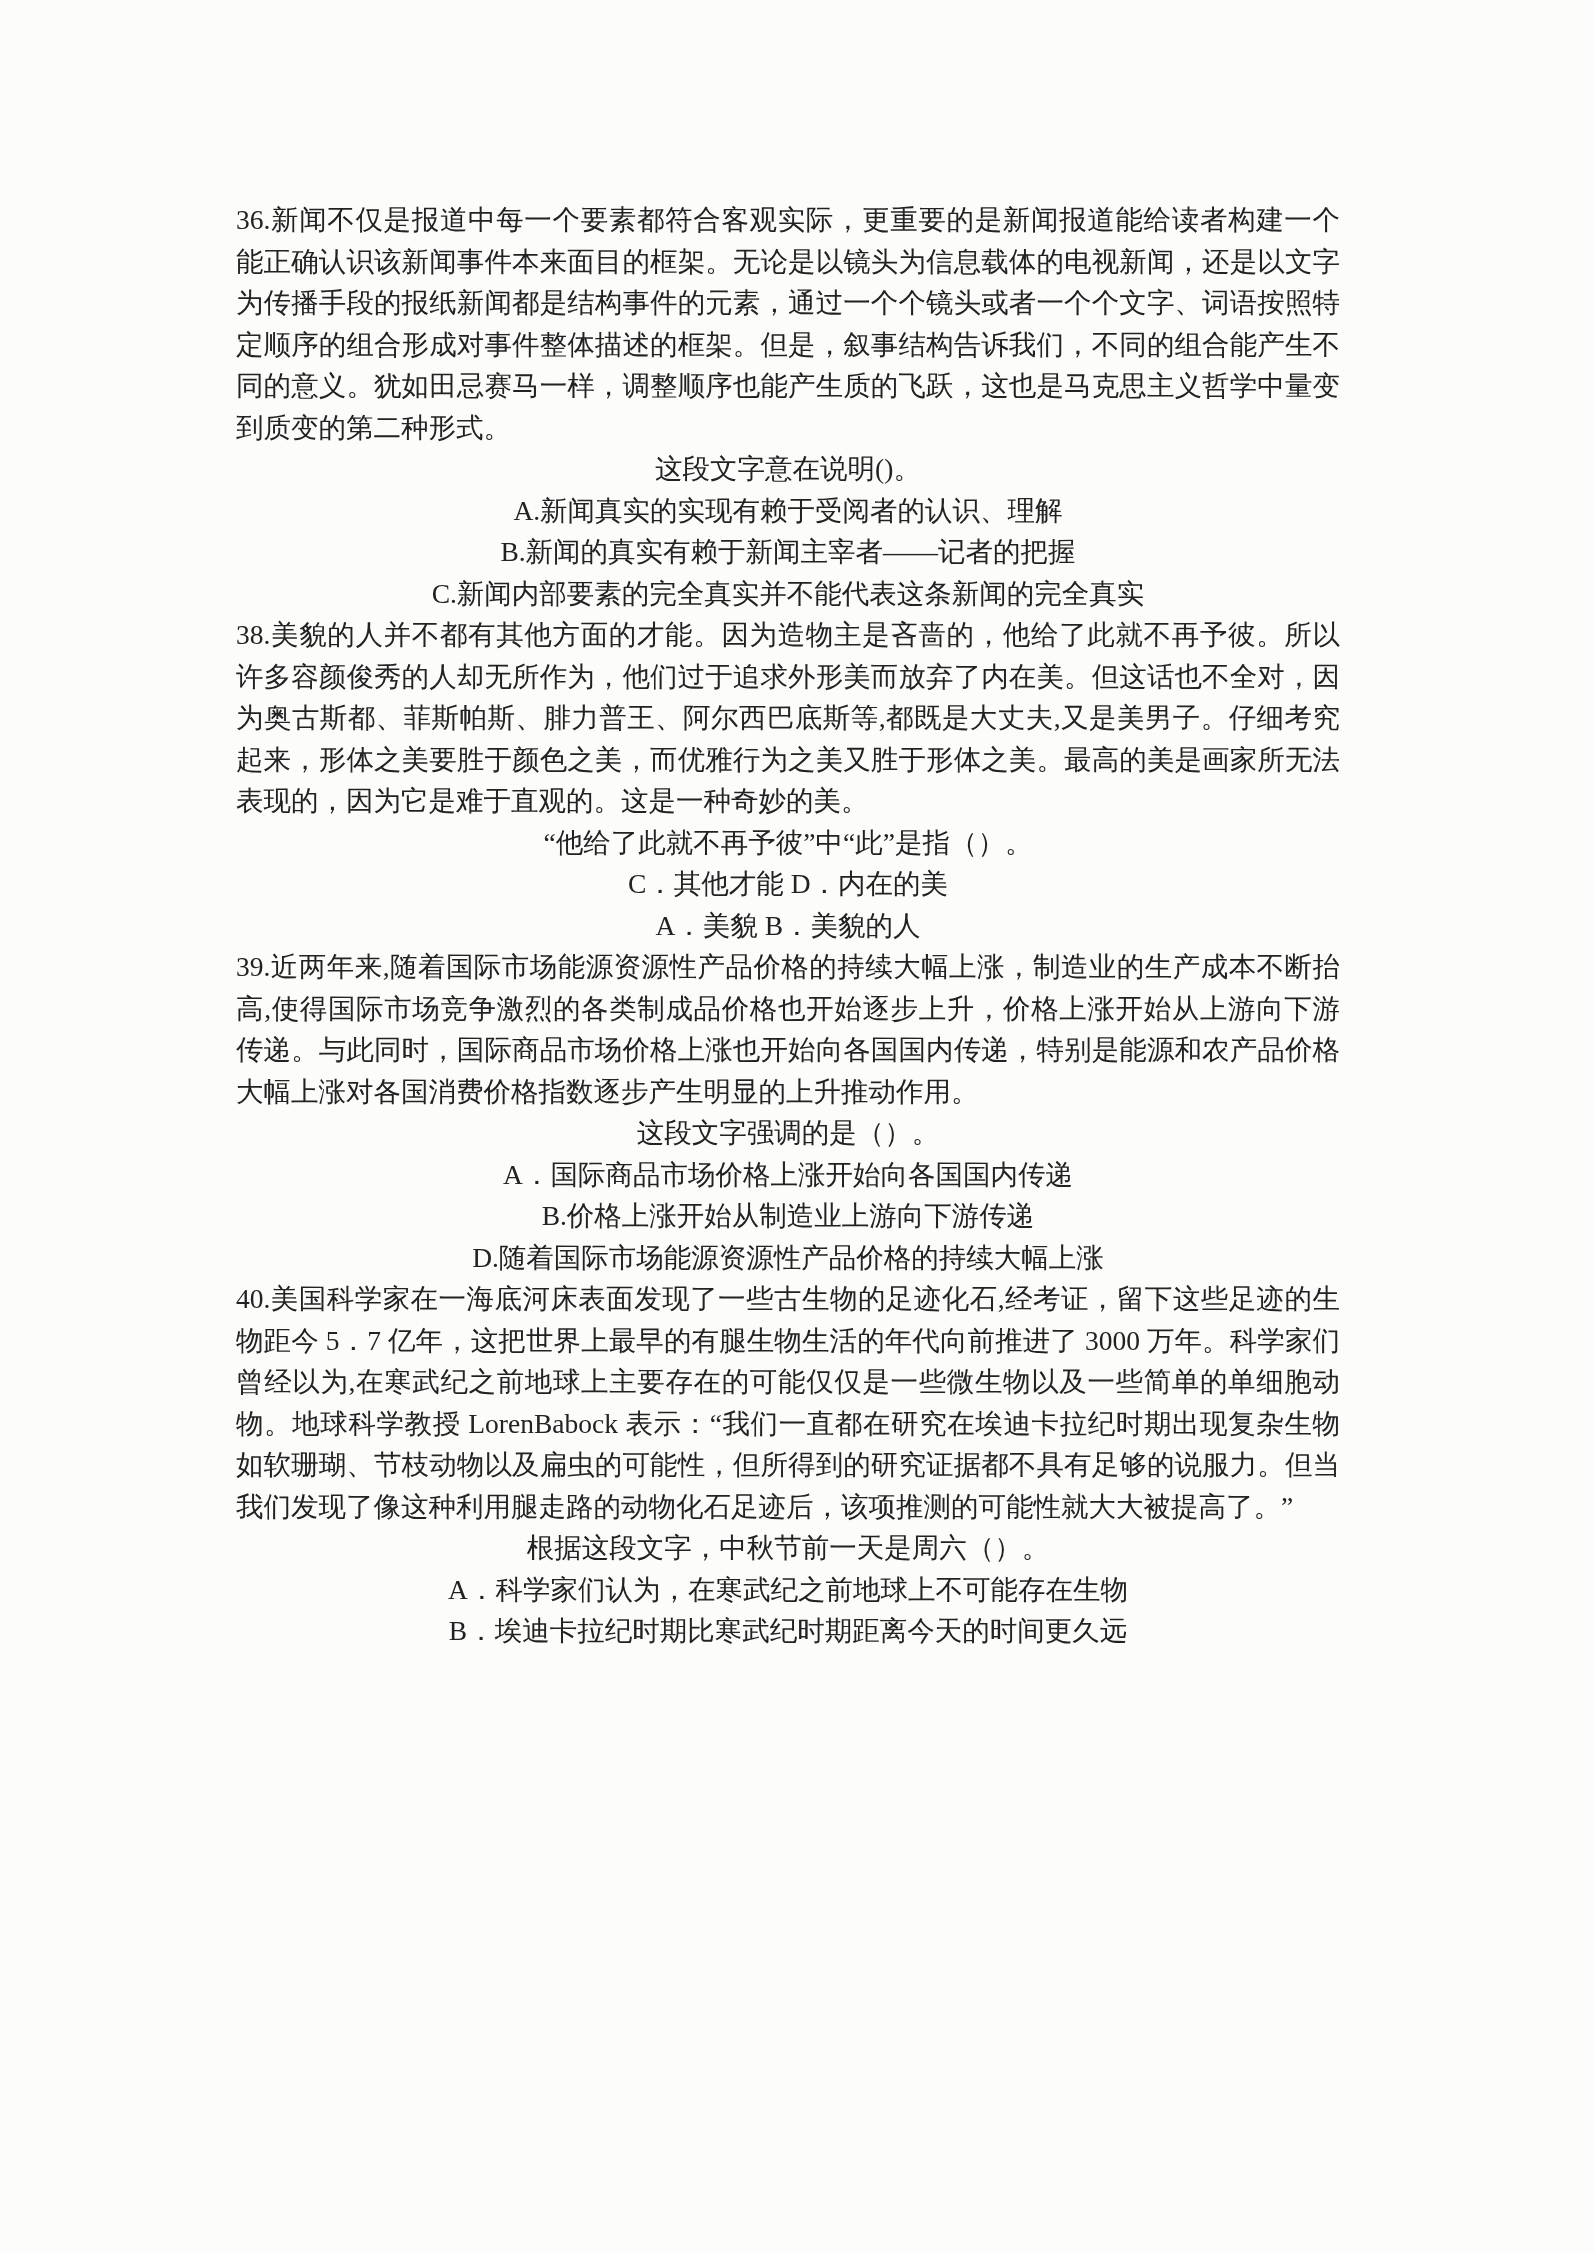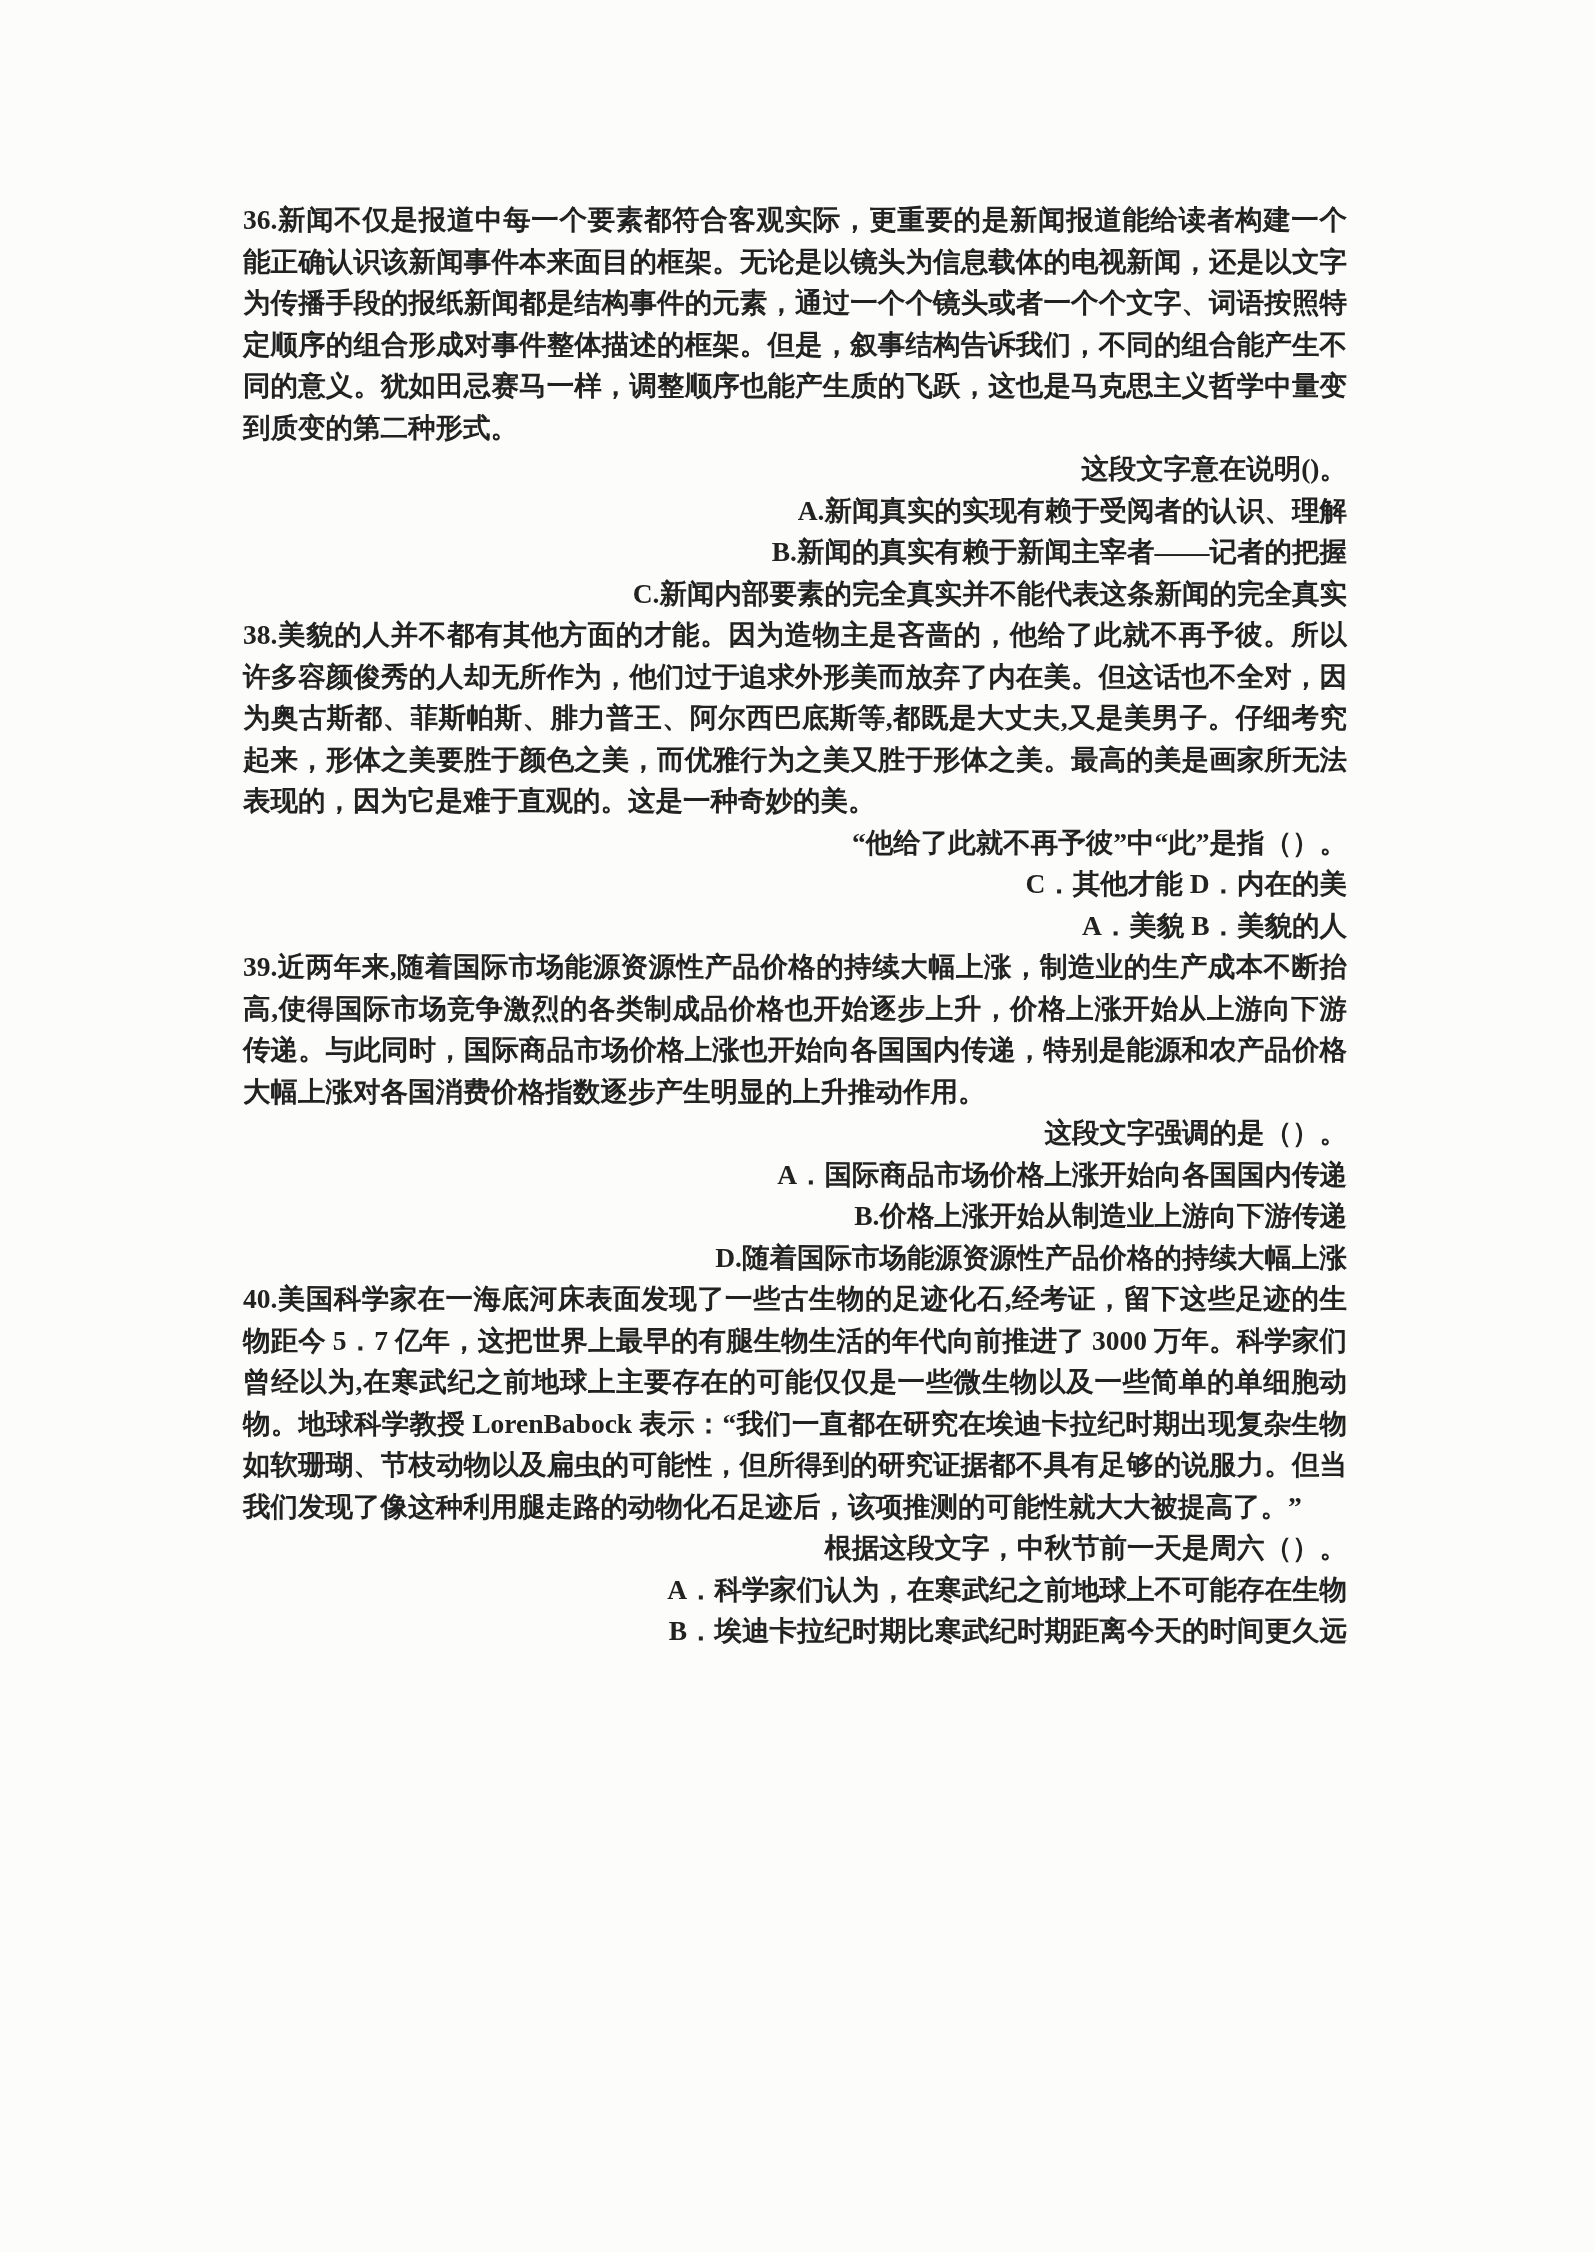--- a/index.html
+++ b/index.html
@@ -11,39 +11,38 @@
   .page {
     position: relative;
     width: 1594px;
     height: 2252px;
     background: #fcfcfb;
     overflow: hidden;
     font-family: "Liberation Serif", "DejaVu Serif", serif;
   }
   .content {
     position: absolute;
-    left: 243px;
+    left: 236px;
     top: 199px;
     width: 1104px;
     color: #222222;
     font-size: 27.5px;
     line-height: 41.5px;
     letter-spacing: 0;
-    font-weight: bold;
   }
   .content p {
     margin: 0;
     padding: 0;
   }
   p.q-body {
     text-align: justify;
     text-justify: inter-character;
   }
   p.q-stem, p.q-opt {
-    text-align: right;
+    text-align: center;
     white-space: nowrap;
   }
 </style>
 </head>
 <body>
 
 <div class="page">
   <div class="content">
 
     <section>

